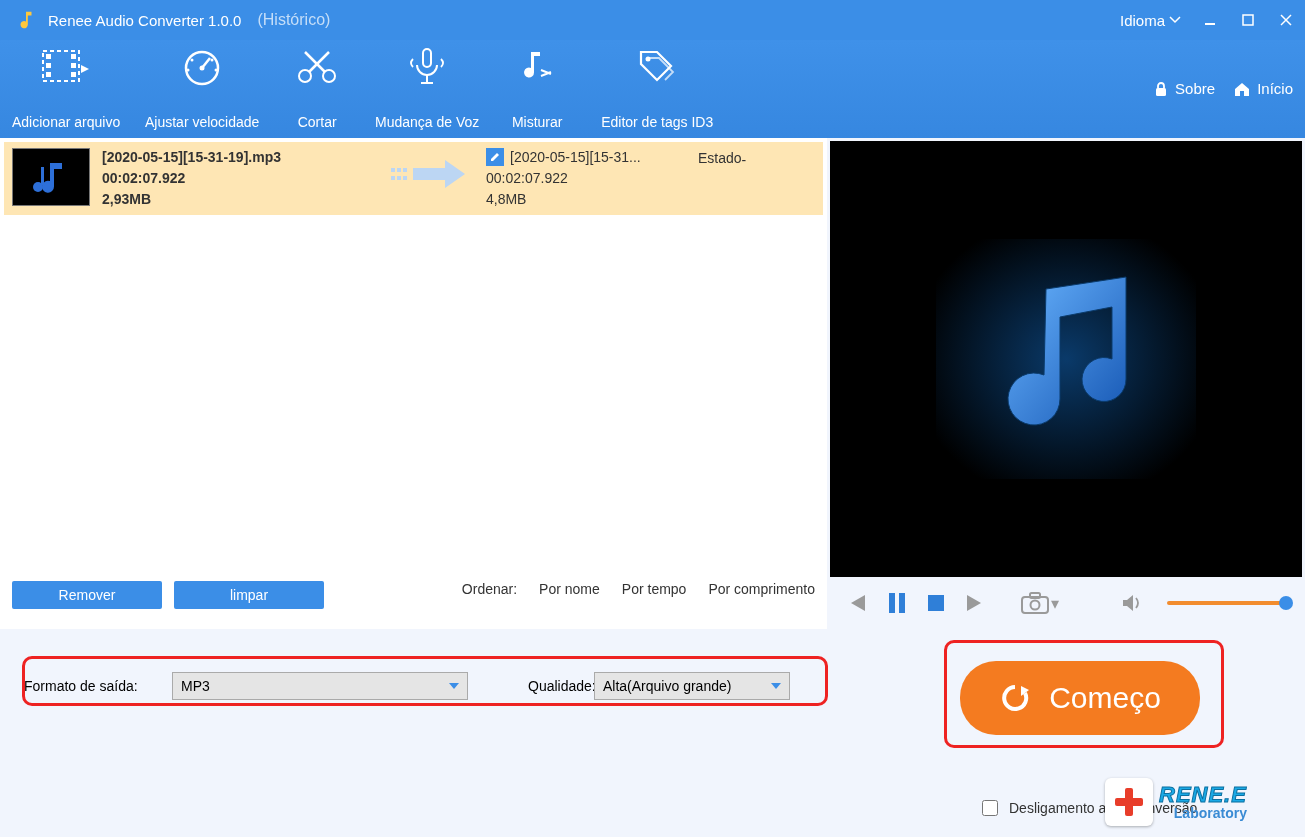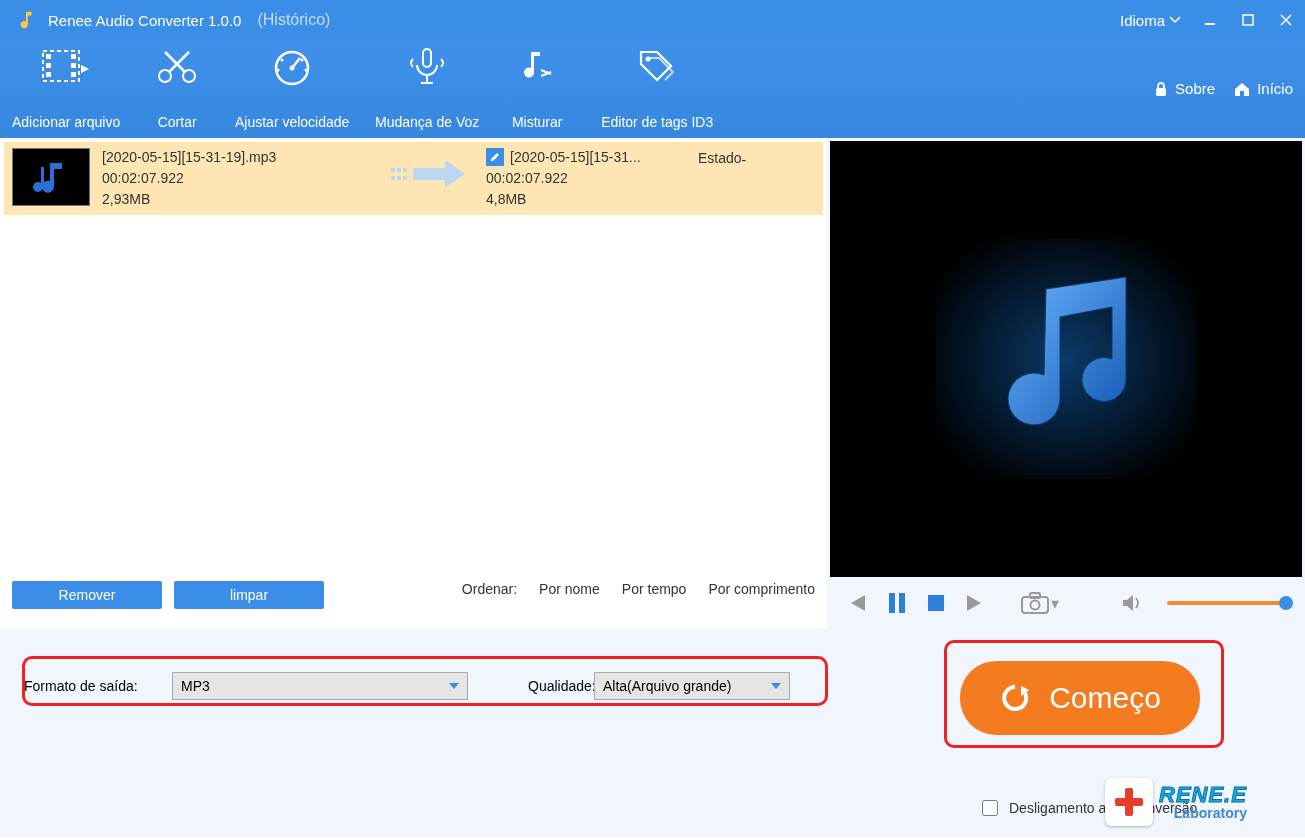--- a/index.html
+++ b/index.html
@@ -29,21 +29,21 @@
   .tool .tlabel{margin-top:4px;white-space:nowrap;}
   .toolbar-right{position:absolute;right:12px;top:40px;display:flex;gap:18px;color:#fff;font-size:15px;}
   .tbr-item{display:flex;align-items:center;gap:6px;cursor:pointer;}
   
   .main{display:flex;height:491px;}
   .filepanel{width:827px;display:flex;flex-direction:column;background:#fff;position:relative;}
   .filelist{flex:1;overflow:auto;padding:4px 4px 0 4px;}
   .filerow{display:flex;background:var(--file-sel);padding:6px 8px;gap:12px;align-items:flex-start;}
   .thumb{width:78px;height:58px;background:#000;display:flex;align-items:center;justify-content:center;border:1px solid #777;flex-shrink:0;}
   .src-info,.dst-info{display:flex;flex-direction:column;gap:2px;font-size:14px;color:#333;line-height:1.35;}
-  .src-info{width:270px;}
+  .src-info{width:270px;font-weight:bold;}
   .arrow-col{width:90px;display:flex;align-items:center;justify-content:center;padding-top:10px;}
   .dst-info{width:200px;}
   .dst-title{display:flex;align-items:center;gap:6px;}
   .state-col{flex:1;display:flex;flex-direction:row;align-items:center;font-size:14px;color:#333;}
   .filebar{height:48px;display:flex;align-items:flex-start;gap:12px;padding:0 12px;}
   .btn-blue{background:var(--blue);color:#fff;border:none;height:28px;width:150px;font-size:14px;border-radius:2px;cursor:pointer;}
   .sort-block{margin-left:auto;display:flex;align-items:center;gap:22px;font-size:14px;color:#333;}
   .sort-option{cursor:pointer;}
   
   .preview{flex:1;display:flex;flex-direction:column;background:var(--panel-bg);}
@@ -124,44 +124,44 @@
           <rect x="5" y="16" width="5" height="5" fill="#fff"></rect>
           <rect x="5" y="25" width="5" height="5" fill="#fff"></rect>
         <rect x="30" y="7" width="5" height="5" fill="#fff"></rect>
           <rect x="30" y="16" width="5" height="5" fill="#fff"></rect>
           <rect x="30" y="25" width="5" height="5" fill="#fff"></rect>
         <path d="M40 18 L48 22 L40 26 Z" fill="#fff"></path>
       </svg>
     </div>
     <div class="tlabel">Adicionar arquivo</div>
   </div>
-  <div class="tool">
-    <div class="ticon">
-      <svg width="44" height="40" viewBox="0 0 44 40">
-          <circle cx="10" cy="30" r="6" fill="none" stroke="#fff" stroke-width="2"></circle>
-          <circle cx="34" cy="30" r="6" fill="none" stroke="#fff" stroke-width="2"></circle>
-          <line x1="14" y1="26" x2="34" y2="6" stroke="#fff" stroke-width="2.5"></line>
-          <line x1="30" y1="26" x2="10" y2="6" stroke="#fff" stroke-width="2.5"></line>
-        </svg>
-    </div>
-    <div class="tlabel">Cortar</div>
-  </div>
   <div class="tool" style="min-width:140px;">
     <div class="ticon">
       <svg width="44" height="40" viewBox="0 0 44 40">
           <circle cx="22" cy="22" r="16" fill="none" stroke="#fff" stroke-width="2.5"></circle>
           <line x1="22" y1="22" x2="30" y2="12" stroke="#fff" stroke-width="2.5"></line>
           <circle cx="22" cy="22" r="2.5" fill="#fff"></circle>
           <circle cx="12" cy="14" r="1.5" fill="#fff"></circle>
           <circle cx="32" cy="14" r="1.5" fill="#fff"></circle>
           <circle cx="8" cy="24" r="1.5" fill="#fff"></circle>
           <circle cx="36" cy="24" r="1.5" fill="#fff"></circle>
         </svg>
     </div>
     <div class="tlabel">Ajustar velocidade</div>
+  </div>
+  <div class="tool">
+    <div class="ticon">
+      <svg width="44" height="40" viewBox="0 0 44 40">
+          <circle cx="10" cy="30" r="6" fill="none" stroke="#fff" stroke-width="2"></circle>
+          <circle cx="34" cy="30" r="6" fill="none" stroke="#fff" stroke-width="2"></circle>
+          <line x1="14" y1="26" x2="34" y2="6" stroke="#fff" stroke-width="2.5"></line>
+          <line x1="30" y1="26" x2="10" y2="6" stroke="#fff" stroke-width="2.5"></line>
+        </svg>
+    </div>
+    <div class="tlabel">Cortar</div>
   </div>
   <div class="tool" style="min-width:130px;">
     <div class="ticon">
       <svg width="40" height="42" viewBox="0 0 40 42">
           <rect x="16" y="4" width="8" height="18" rx="4" fill="none" stroke="#fff" stroke-width="2"></rect>
           <path d="M10 20 a10 10 0 0 0 20 0" fill="none" stroke="#fff" stroke-width="2"></path>
           <line x1="20" y1="30" x2="20" y2="38" stroke="#fff" stroke-width="2"></line>
           <line x1="14" y1="38" x2="26" y2="38" stroke="#fff" stroke-width="2"></line>
           <path d="M6 14 q-4 4 0 8" fill="none" stroke="#fff" stroke-width="1.8"></path>
           <path d="M34 14 q4 4 0 8" fill="none" stroke="#fff" stroke-width="1.8"></path>

